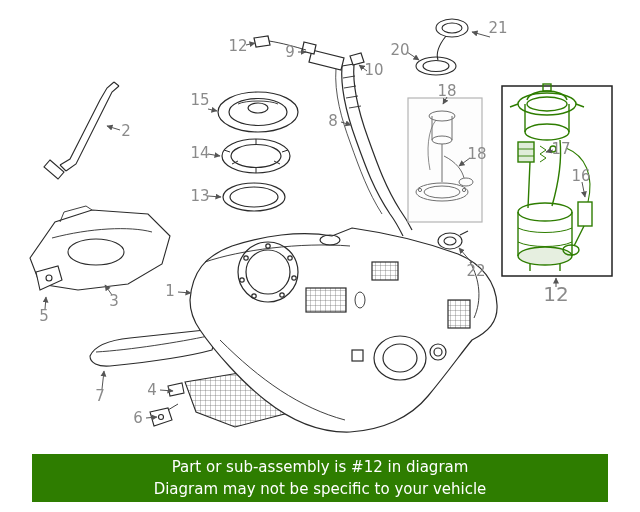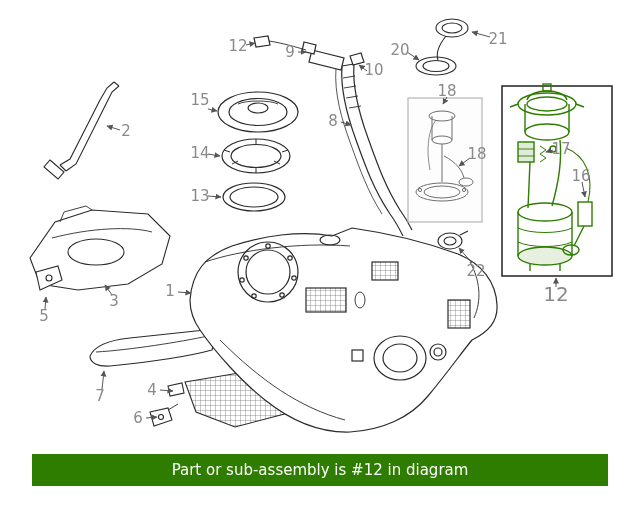--- a/index.html
+++ b/index.html
@@ -8,21 +8,21 @@
     font-family:"DejaVu Sans","Liberation Sans",sans-serif;
   }
   #art{position:absolute;left:0;top:0;}
   .part-num{
     position:absolute;transform:translate(-50%,-50%);
     color:#8a8a8a;font-size:15px;line-height:1;cursor:pointer;
     user-select:none;
   }
   .part-num.big{font-size:20px;}
   #banner{
-    position:absolute;left:32px;top:454px;width:576px;height:32px;
+    position:absolute;left:32px;top:454px;width:576px;height:48px;
     background:#2e7d00;color:#ffffff;
     display:flex;flex-direction:column;align-items:center;justify-content:center;
     font-size:15px;line-height:1.5;text-align:center;
   }
 </style>
 </head>
 <body>
 
 <div id="canvas">
 
@@ -219,20 +219,21 @@
   <div class="part-num" style="left:238px;top:46px">12</div>
   <div class="part-num big" style="left:556px;top:294px">12</div>
   <div class="part-num" style="left:200px;top:196px">13</div>
   <div class="part-num" style="left:200px;top:153px">14</div>
   <div class="part-num" style="left:200px;top:100px">15</div>
   <div class="part-num" style="left:581px;top:176px">16</div>
   <div class="part-num" style="left:561px;top:149px">17</div>
   <div class="part-num" style="left:447px;top:91px">18</div>
   <div class="part-num" style="left:477px;top:154px">18</div>
   <div class="part-num" style="left:400px;top:50px">20</div>
-  <div class="part-num" style="left:498px;top:39px">21</div>
+  <div class="part-num" style="left:498px;top:28px">21</div>
   <div class="part-num" style="left:476px;top:271px">22</div>
 
   <div id="banner">
     <div>Part or sub-assembly is #12 in diagram</div>
+    <div>Diagram may not be specific to your vehicle</div>
   </div>
 
 </div>
 
 </body></html>

